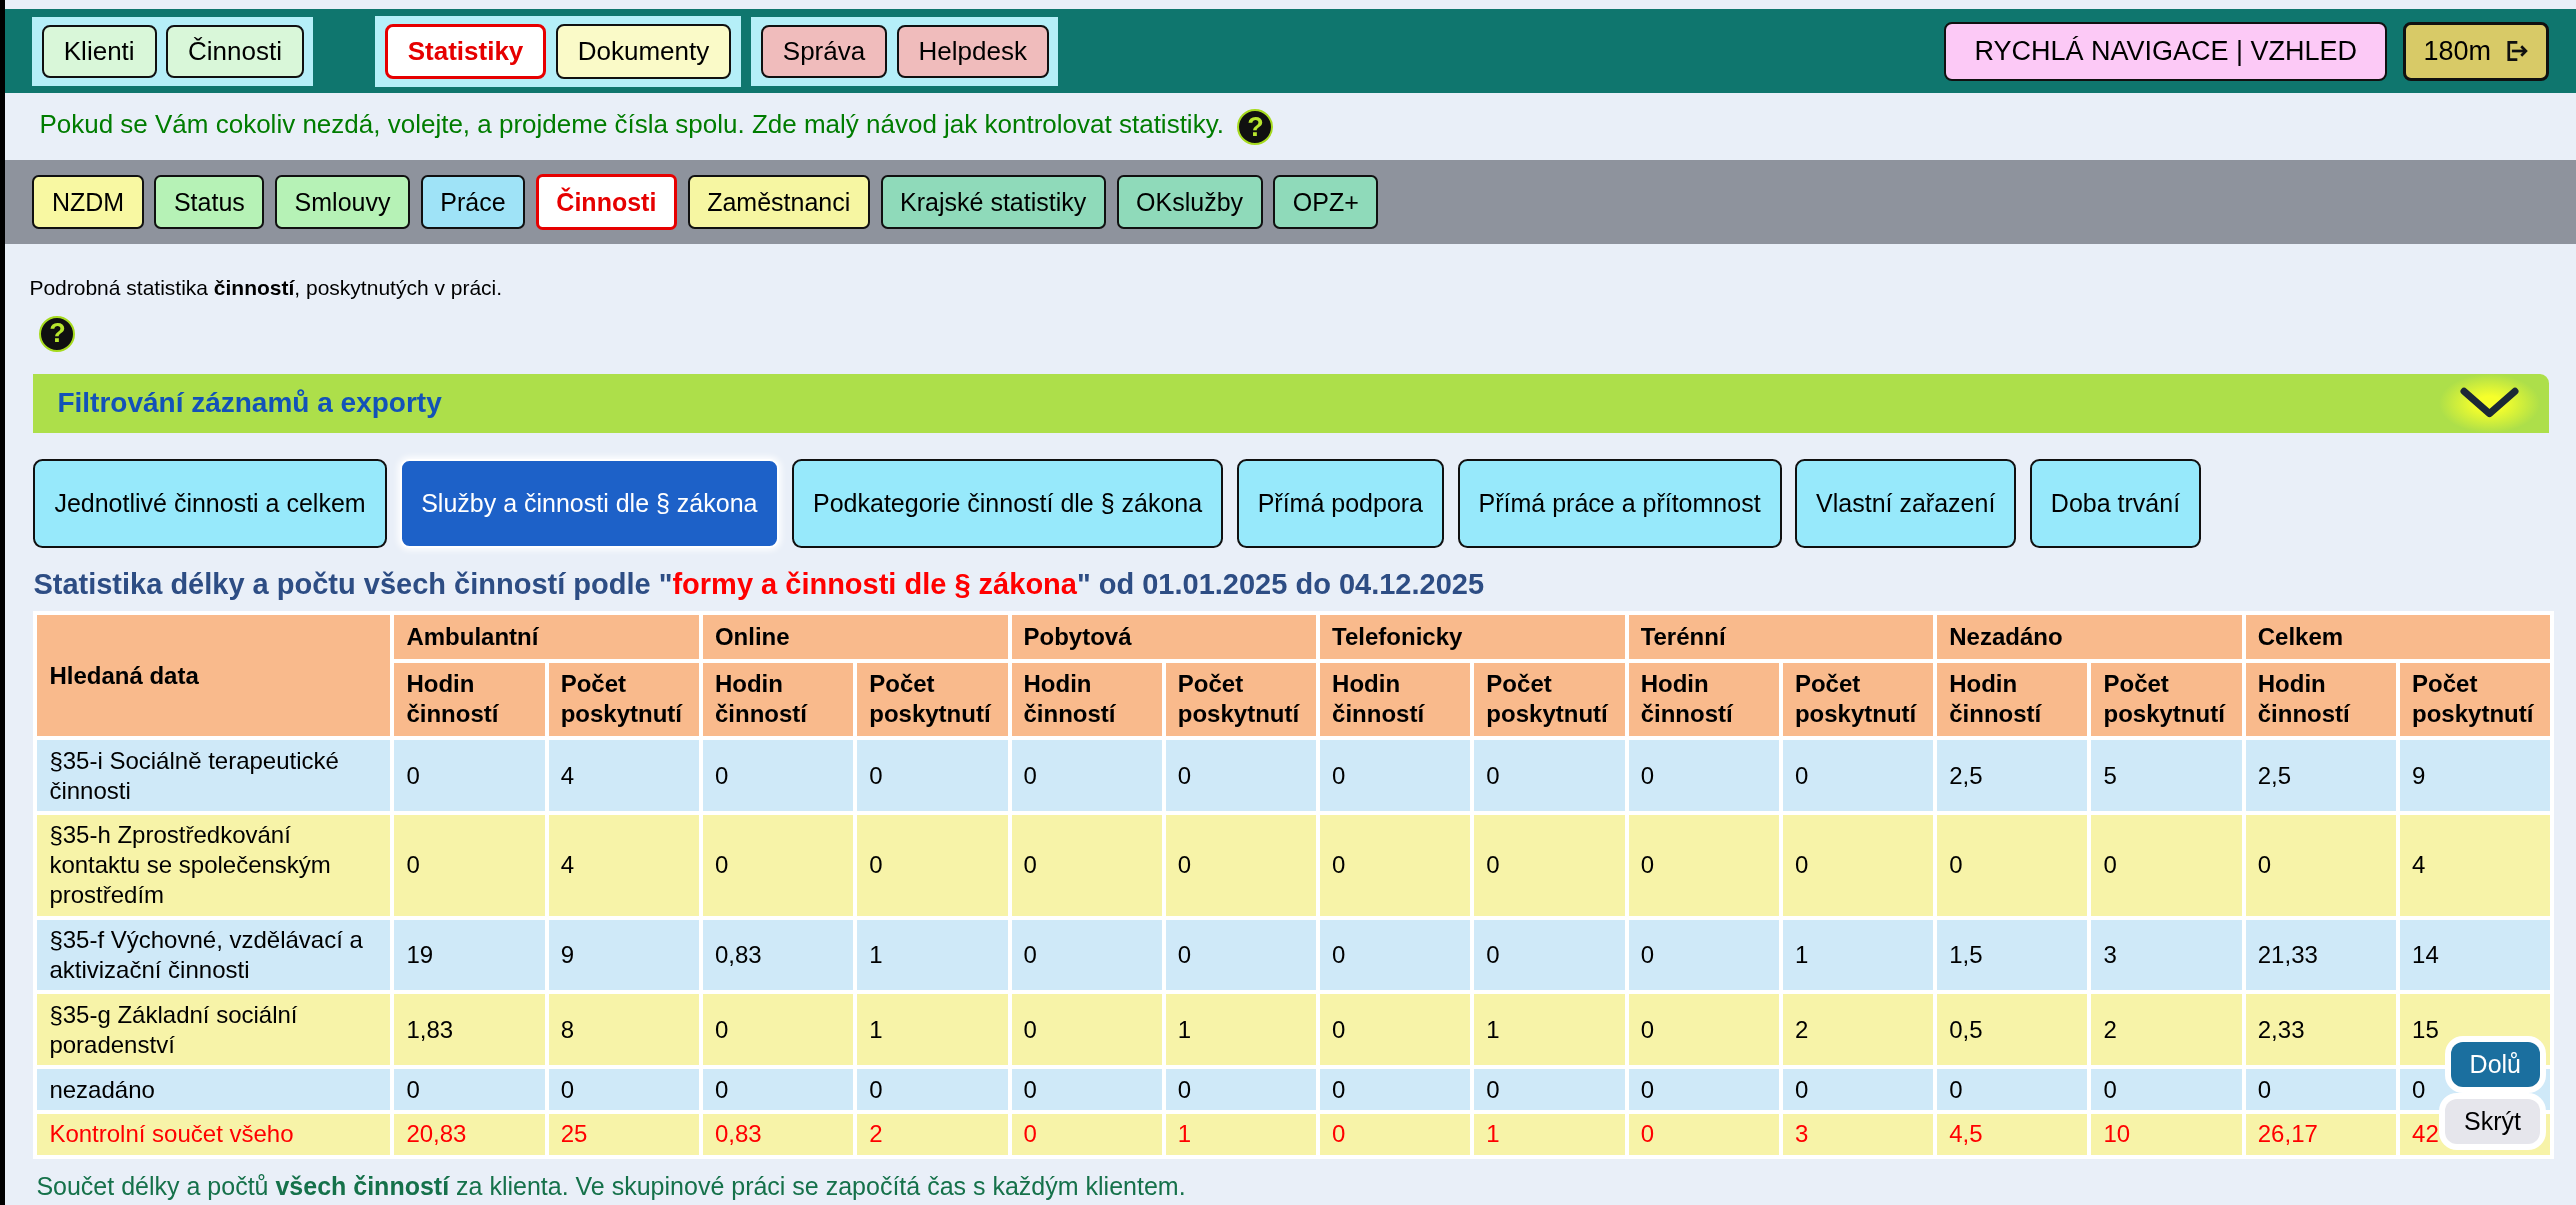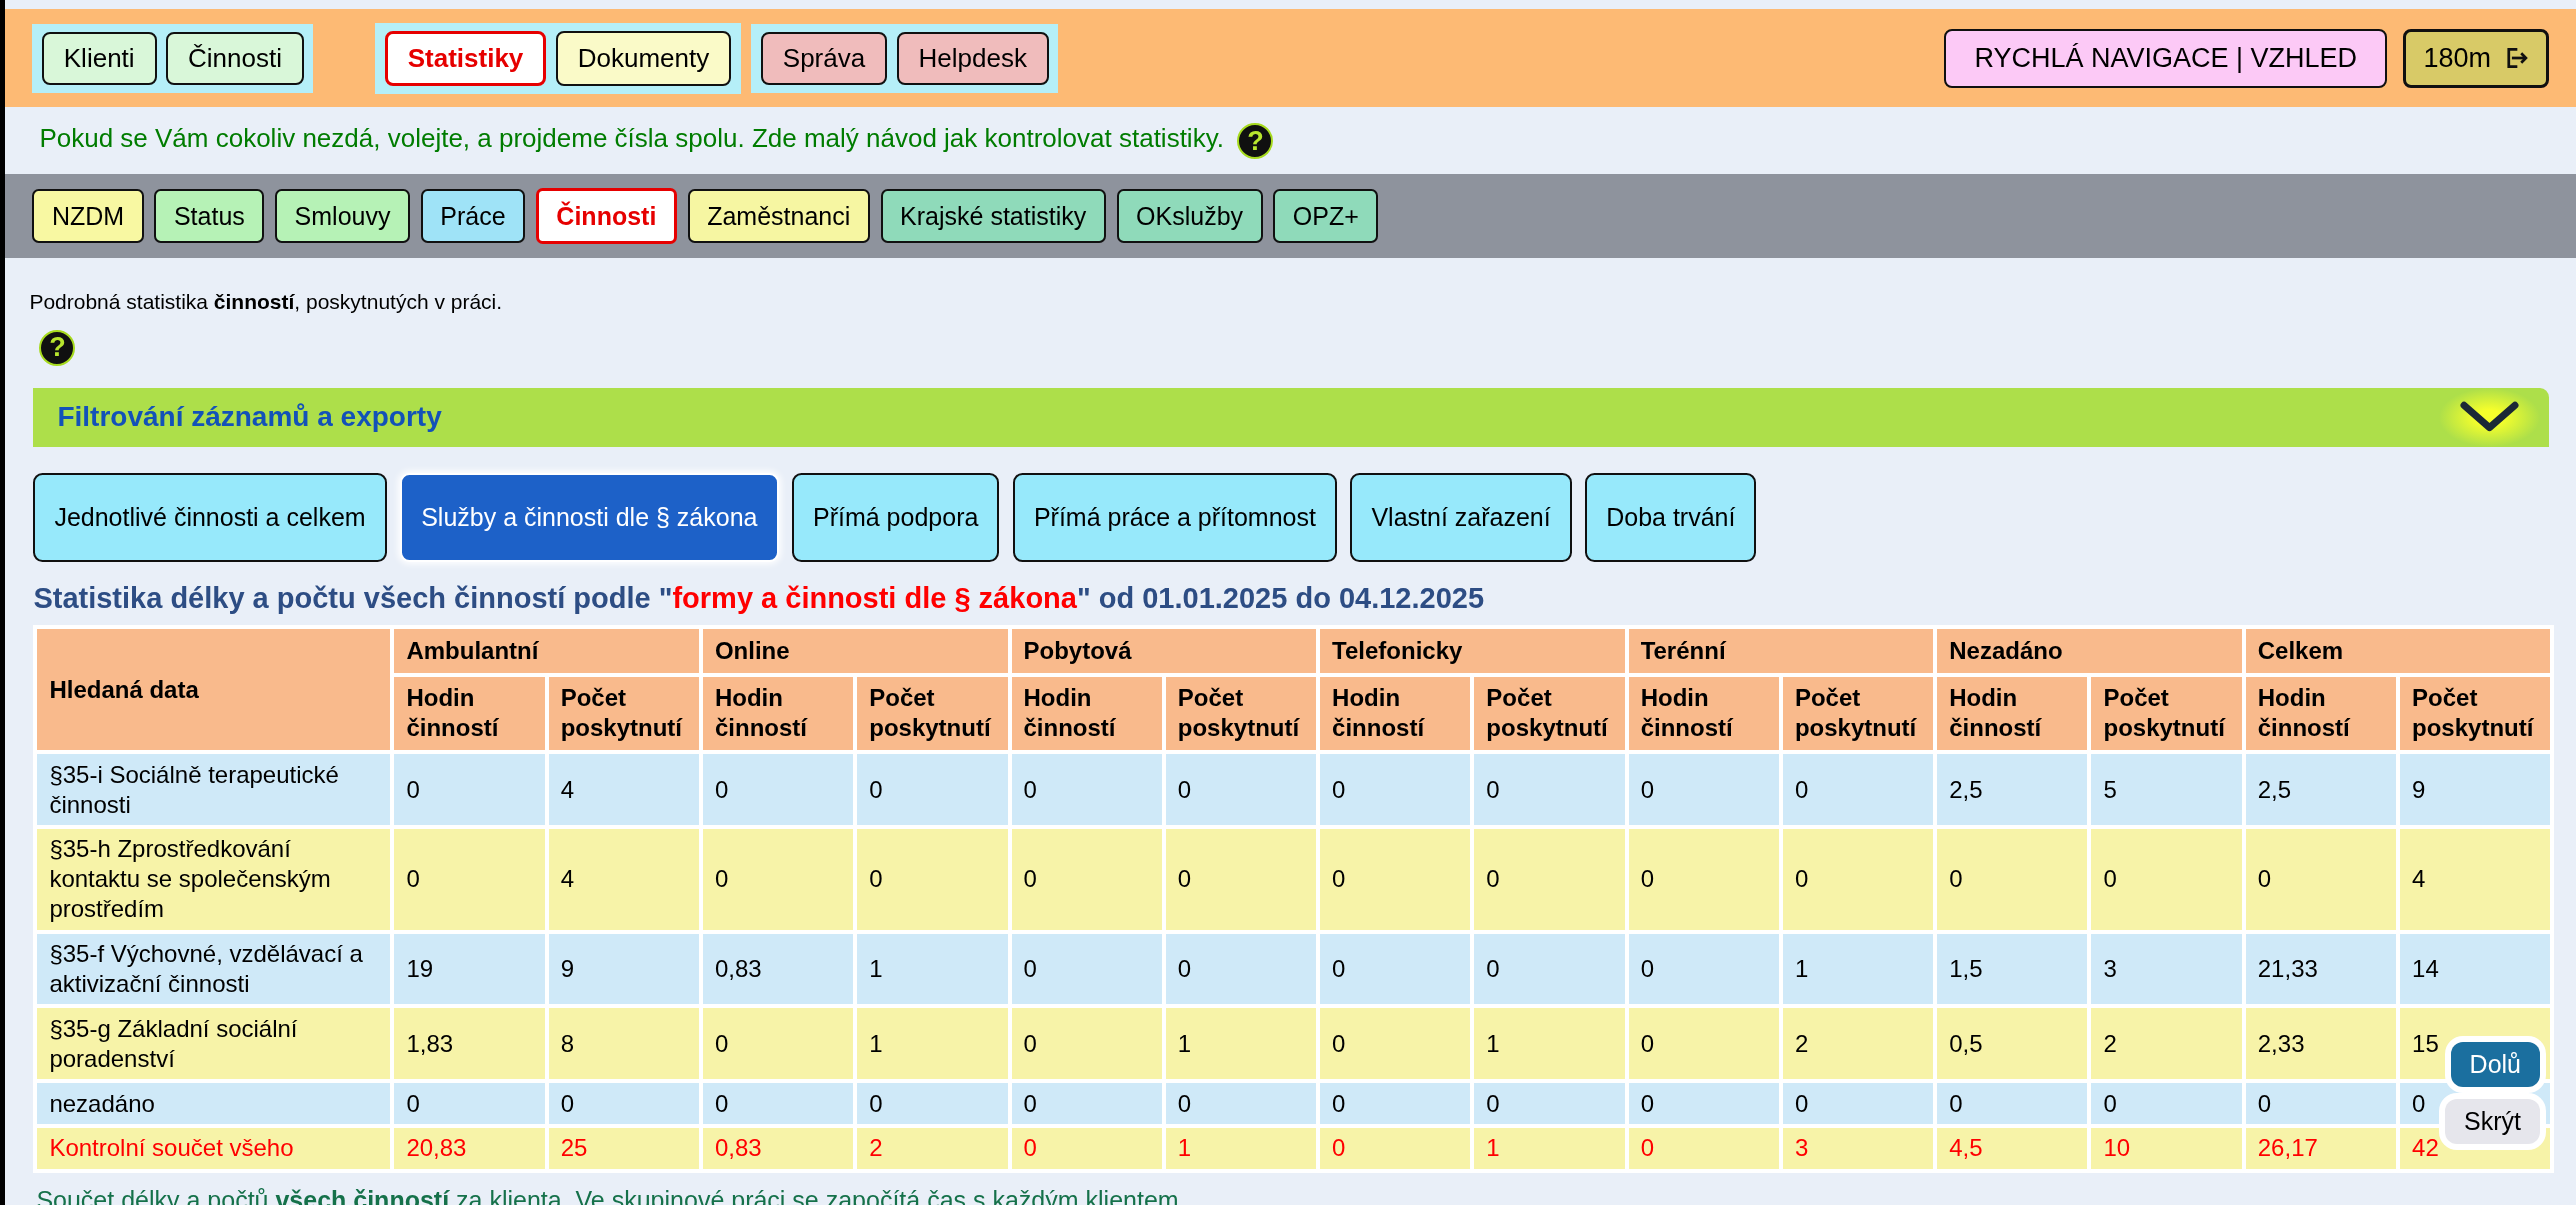--- a/index.html
+++ b/index.html
@@ -5,21 +5,21 @@
   *{box-sizing:border-box;}
   html,body{margin:0;padding:0;}
   body{
     width:2576px;height:1205px;position:relative;overflow:hidden;
     background:#e9eff8;font-family:"Liberation Sans",sans-serif;color:#000;
   }
   .left-border{position:absolute;left:0;top:0;width:5.4px;height:1205px;background:#000;}
   .content{padding-left:5.4px;}
 
   
-  .topbar{margin-top:9.4px;height:98px;background:#fdba74;display:flex;align-items:center;padding:8px 27px;}
+  .topbar{margin-top:9.4px;height:84px;background:#0f766e;display:flex;align-items:center;padding:8px 27px;}
   .btn-groups{display:flex;align-items:center;}
   .btn-group{background:#b5eff8;padding:8px 9.4px;display:flex;gap:9.4px;}
   .btn-group.g1{margin-right:62px;}
   .btn-group.g2{margin-right:10.8px;}
   .nav-btn{font-family:inherit;font-size:26px;padding:9.4px 20px;border:2.7px solid #101010;border-radius:8px;background:#d9f7d9;}
   .nav-btn.active{background:#fff;color:#e60000;border:3.4px solid #e60000;font-weight:bold;}
   .top-right{margin-left:auto;display:flex;align-items:center;gap:16px;}
   .quick-nav{font-family:inherit;background:#fcc9f6;border:2.7px solid #101010;border-radius:8px;font-size:27px;padding:12px 28px;}
   .timer{font-family:inherit;background:#d8ca67;border:3.4px solid #101010;border-radius:8px;font-size:27px;padding:10.8px 17.5px;display:flex;align-items:center;gap:9.4px;}
 
@@ -140,20 +140,21 @@
     <span class="chevron-wrap">
       <svg width="61" height="35" viewBox="0 0 60 34">
         <polyline points="5,5 30,27 55,5" fill="none" stroke="#1b2836" stroke-width="7" stroke-linecap="round" stroke-linejoin="round"></polyline>
       </svg>
     </span>
   </div>
 
   <div class="tabs">
       <button class="tab">Jednotlivé činnosti a celkem</button>
       <button class="tab active">Služby a činnosti dle § zákona</button>
+      <button class="tab">Podkategorie činností dle § zákona</button>
       <button class="tab">Přímá podpora</button>
       <button class="tab">Přímá práce a přítomnost</button>
       <button class="tab">Vlastní zařazení</button>
       <button class="tab">Doba trvání</button>
     </div>
 
   <div class="heading">
     <span>Statistika délky a počtu všech činností podle "</span><span class="hl">formy a činnosti dle § zákona</span><span>" od 01.01.2025 do 04.12.2025</span>
   </div>
 

